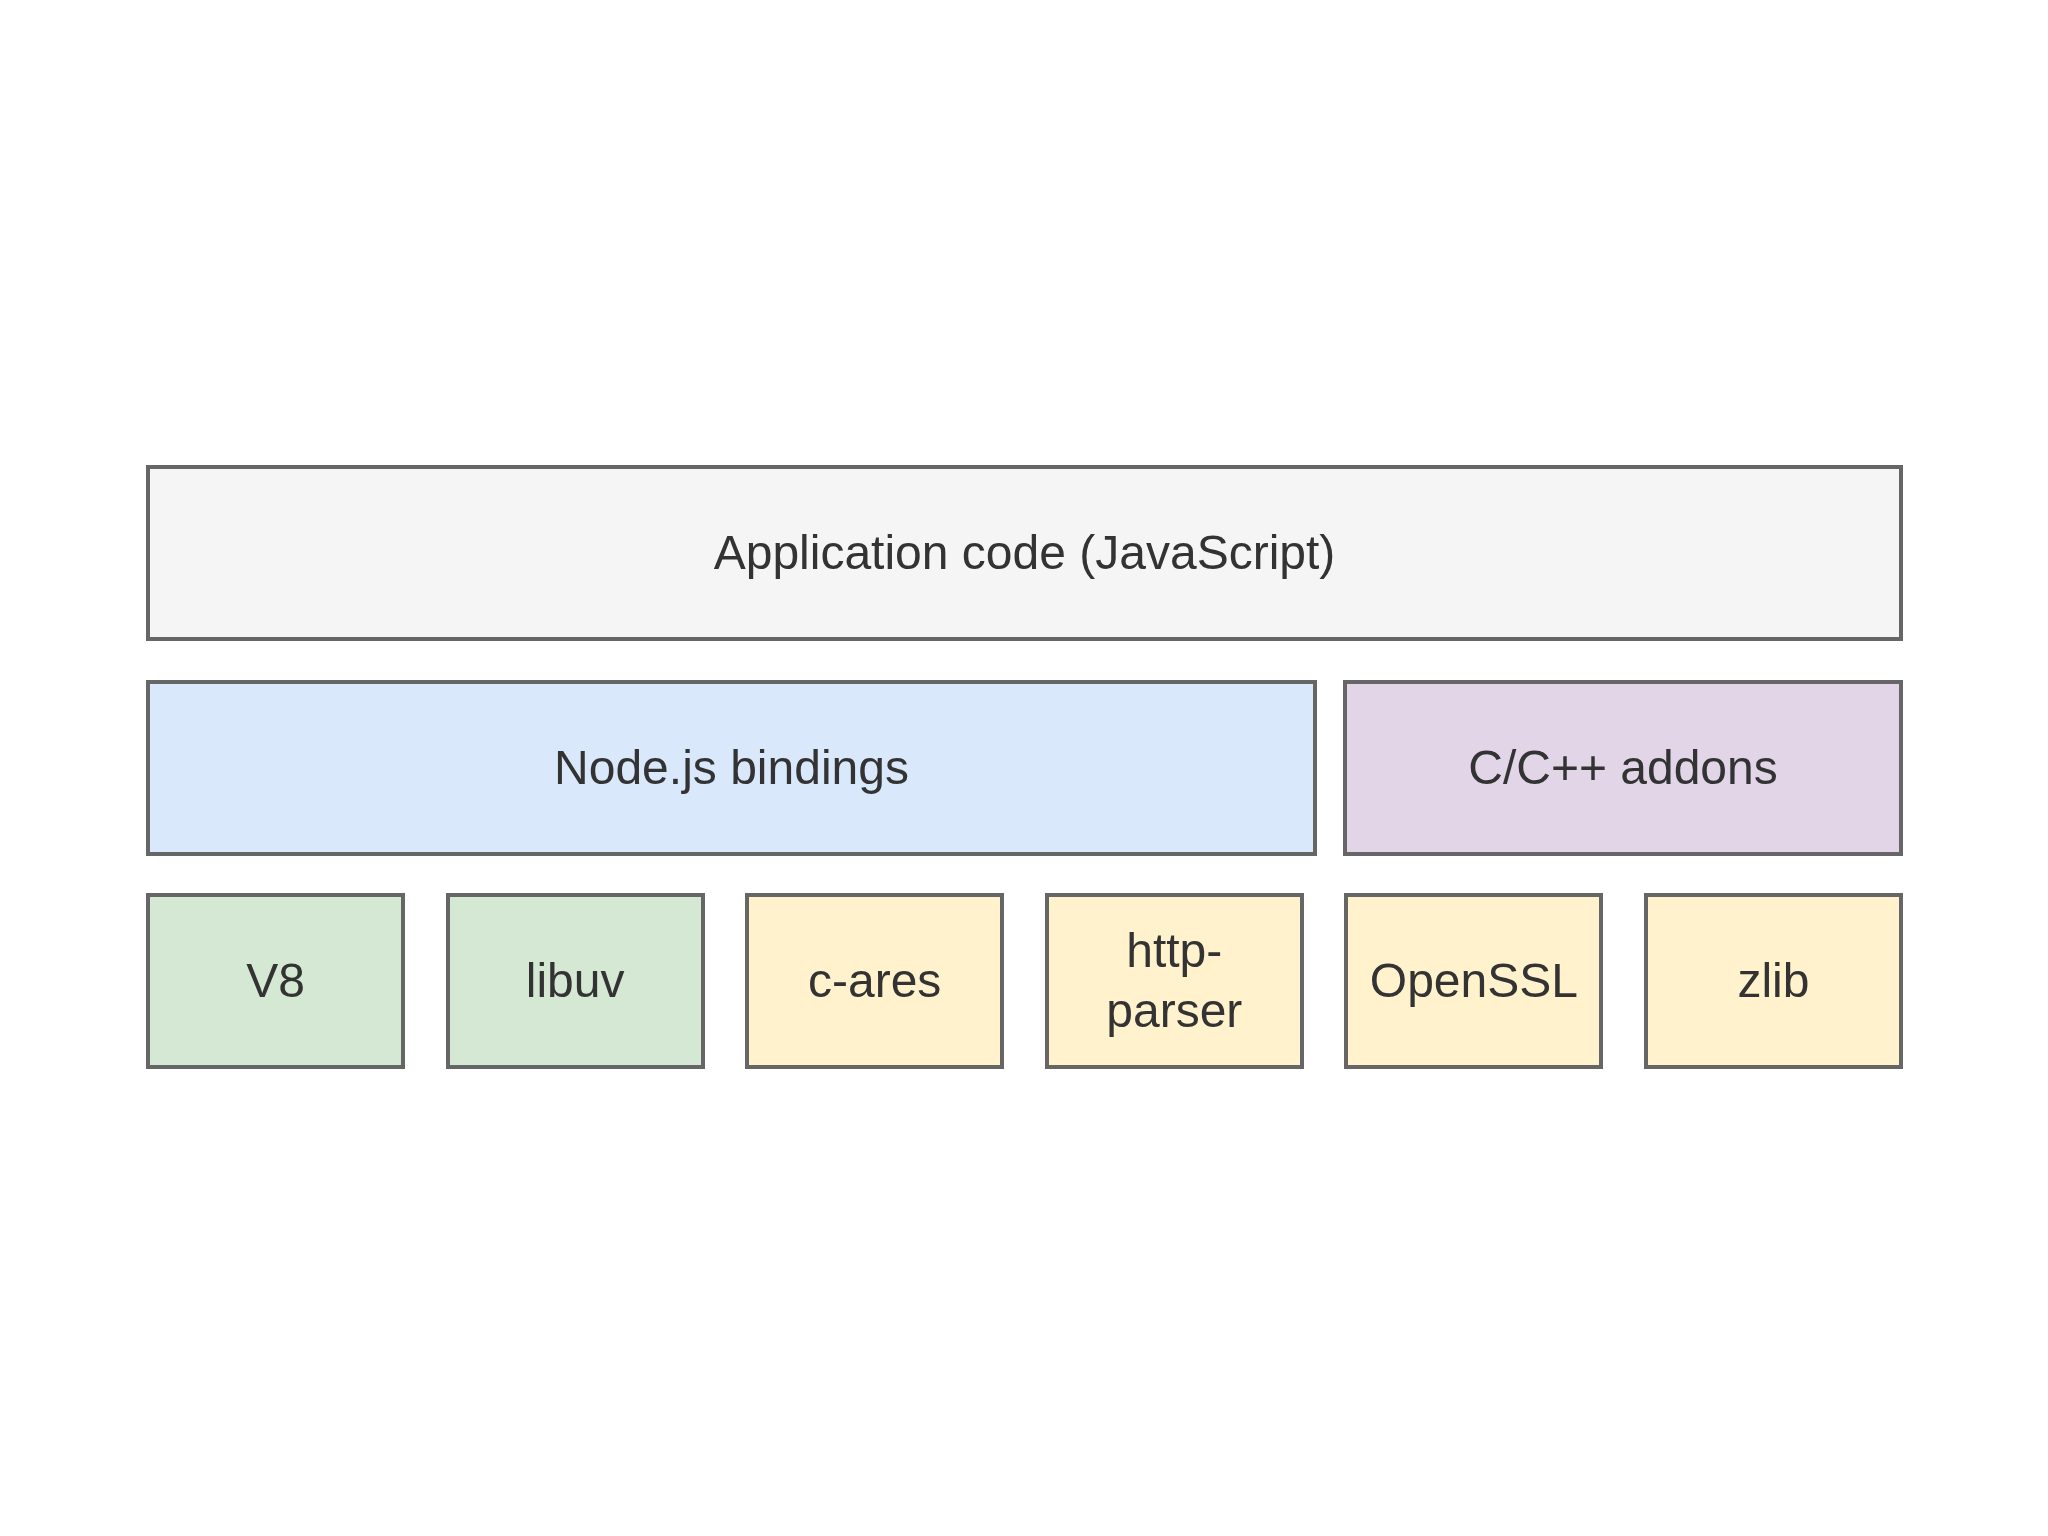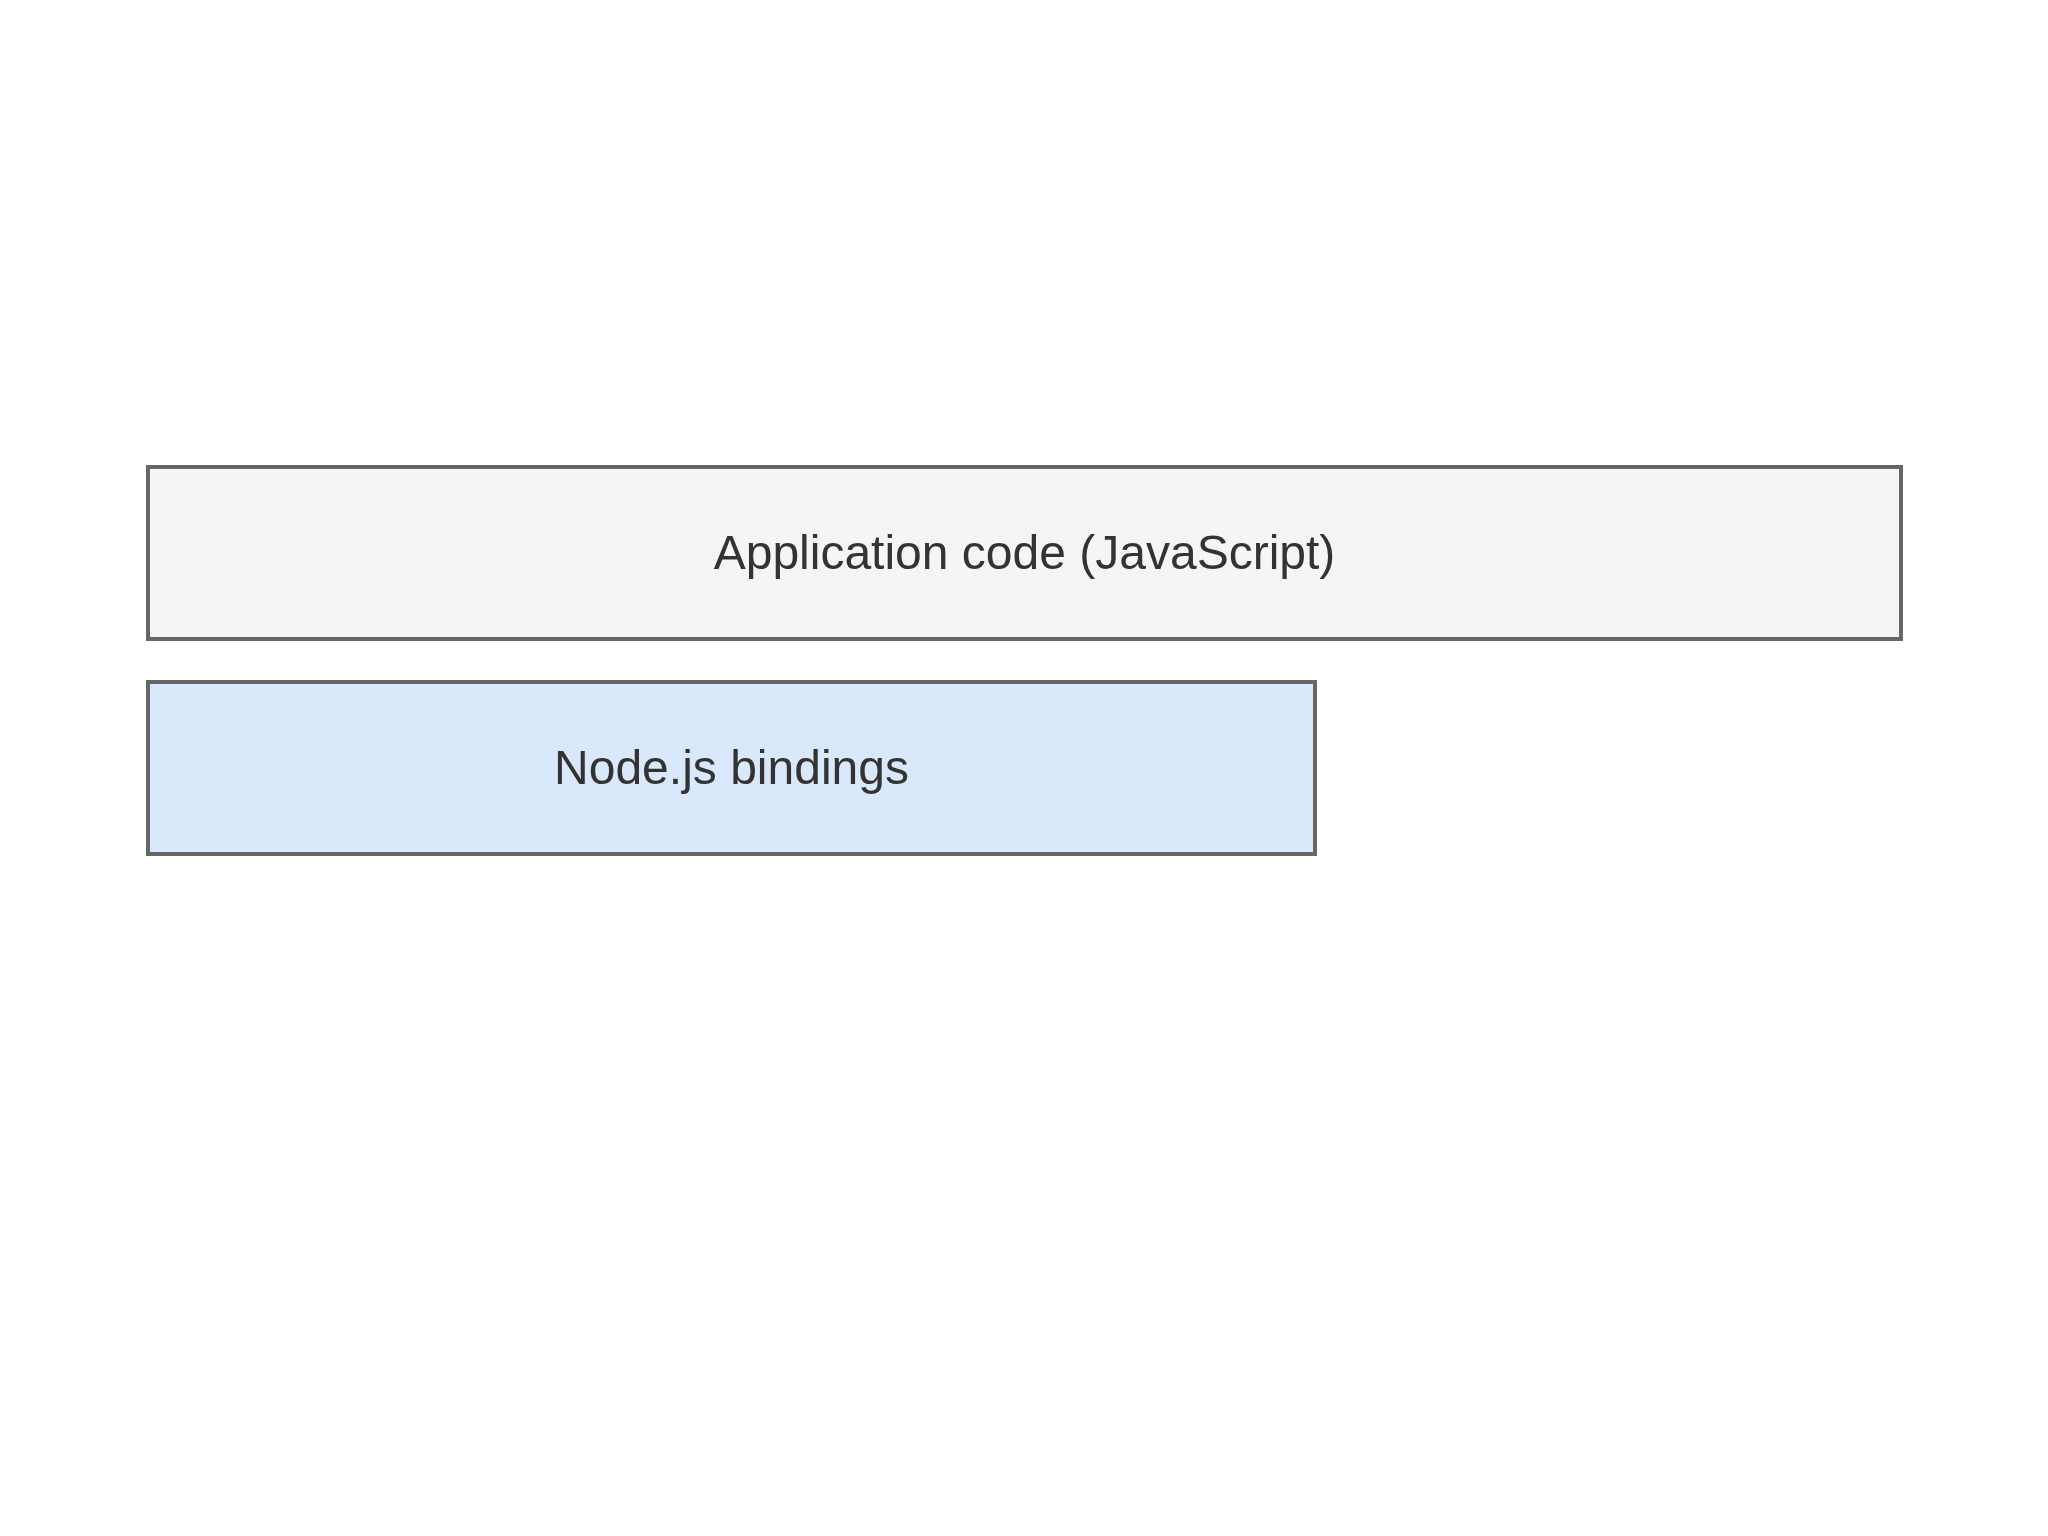--- a/index.html
+++ b/index.html
@@ -57,16 +57,39 @@
   <div class="row row-1">
     <div class="box box-full" style="background-color: rgb(245, 245, 245); border-color: rgb(102, 102, 102); color: rgb(51, 51, 51);">
       <span class="label">Application code (JavaScript)</span>
     </div>
   </div>
 
   <div class="row row-2">
     <div class="box box-bindings" style="background-color: rgb(218, 232, 252); border-color: rgb(102, 102, 102); color: rgb(51, 51, 51);">
       <span class="label">Node.js bindings</span>
     </div>
+    <div class="box box-addons" style="background-color: rgb(225, 213, 231); border-color: rgb(102, 102, 102); color: rgb(51, 51, 51);">
+      <span class="label">C/C++ addons</span>
+    </div>
   </div>
 
+  <div class="row row-3">
+    <div class="box box-lib" style="background-color: rgb(213, 232, 212); border-color: rgb(102, 102, 102); color: rgb(51, 51, 51);">
+      <span class="label">V8</span>
+    </div>
+    <div class="box box-lib" style="background-color: rgb(213, 232, 212); border-color: rgb(102, 102, 102); color: rgb(51, 51, 51);">
+      <span class="label">libuv</span>
+    </div>
+    <div class="box box-lib" style="background-color: rgb(255, 242, 204); border-color: rgb(102, 102, 102); color: rgb(51, 51, 51);">
+      <span class="label">c-ares</span>
+    </div>
+    <div class="box box-lib box-http" style="background-color: rgb(255, 242, 204); border-color: rgb(102, 102, 102); color: rgb(51, 51, 51);">
+      <span class="label">http-parser</span>
+    </div>
+    <div class="box box-lib" style="background-color: rgb(255, 242, 204); border-color: rgb(102, 102, 102); color: rgb(51, 51, 51);">
+      <span class="label">OpenSSL</span>
+    </div>
+    <div class="box box-lib" style="background-color: rgb(255, 242, 204); border-color: rgb(102, 102, 102); color: rgb(51, 51, 51);">
+      <span class="label">zlib</span>
+    </div>
+  </div>
 
 </div>
 
 </body></html>

